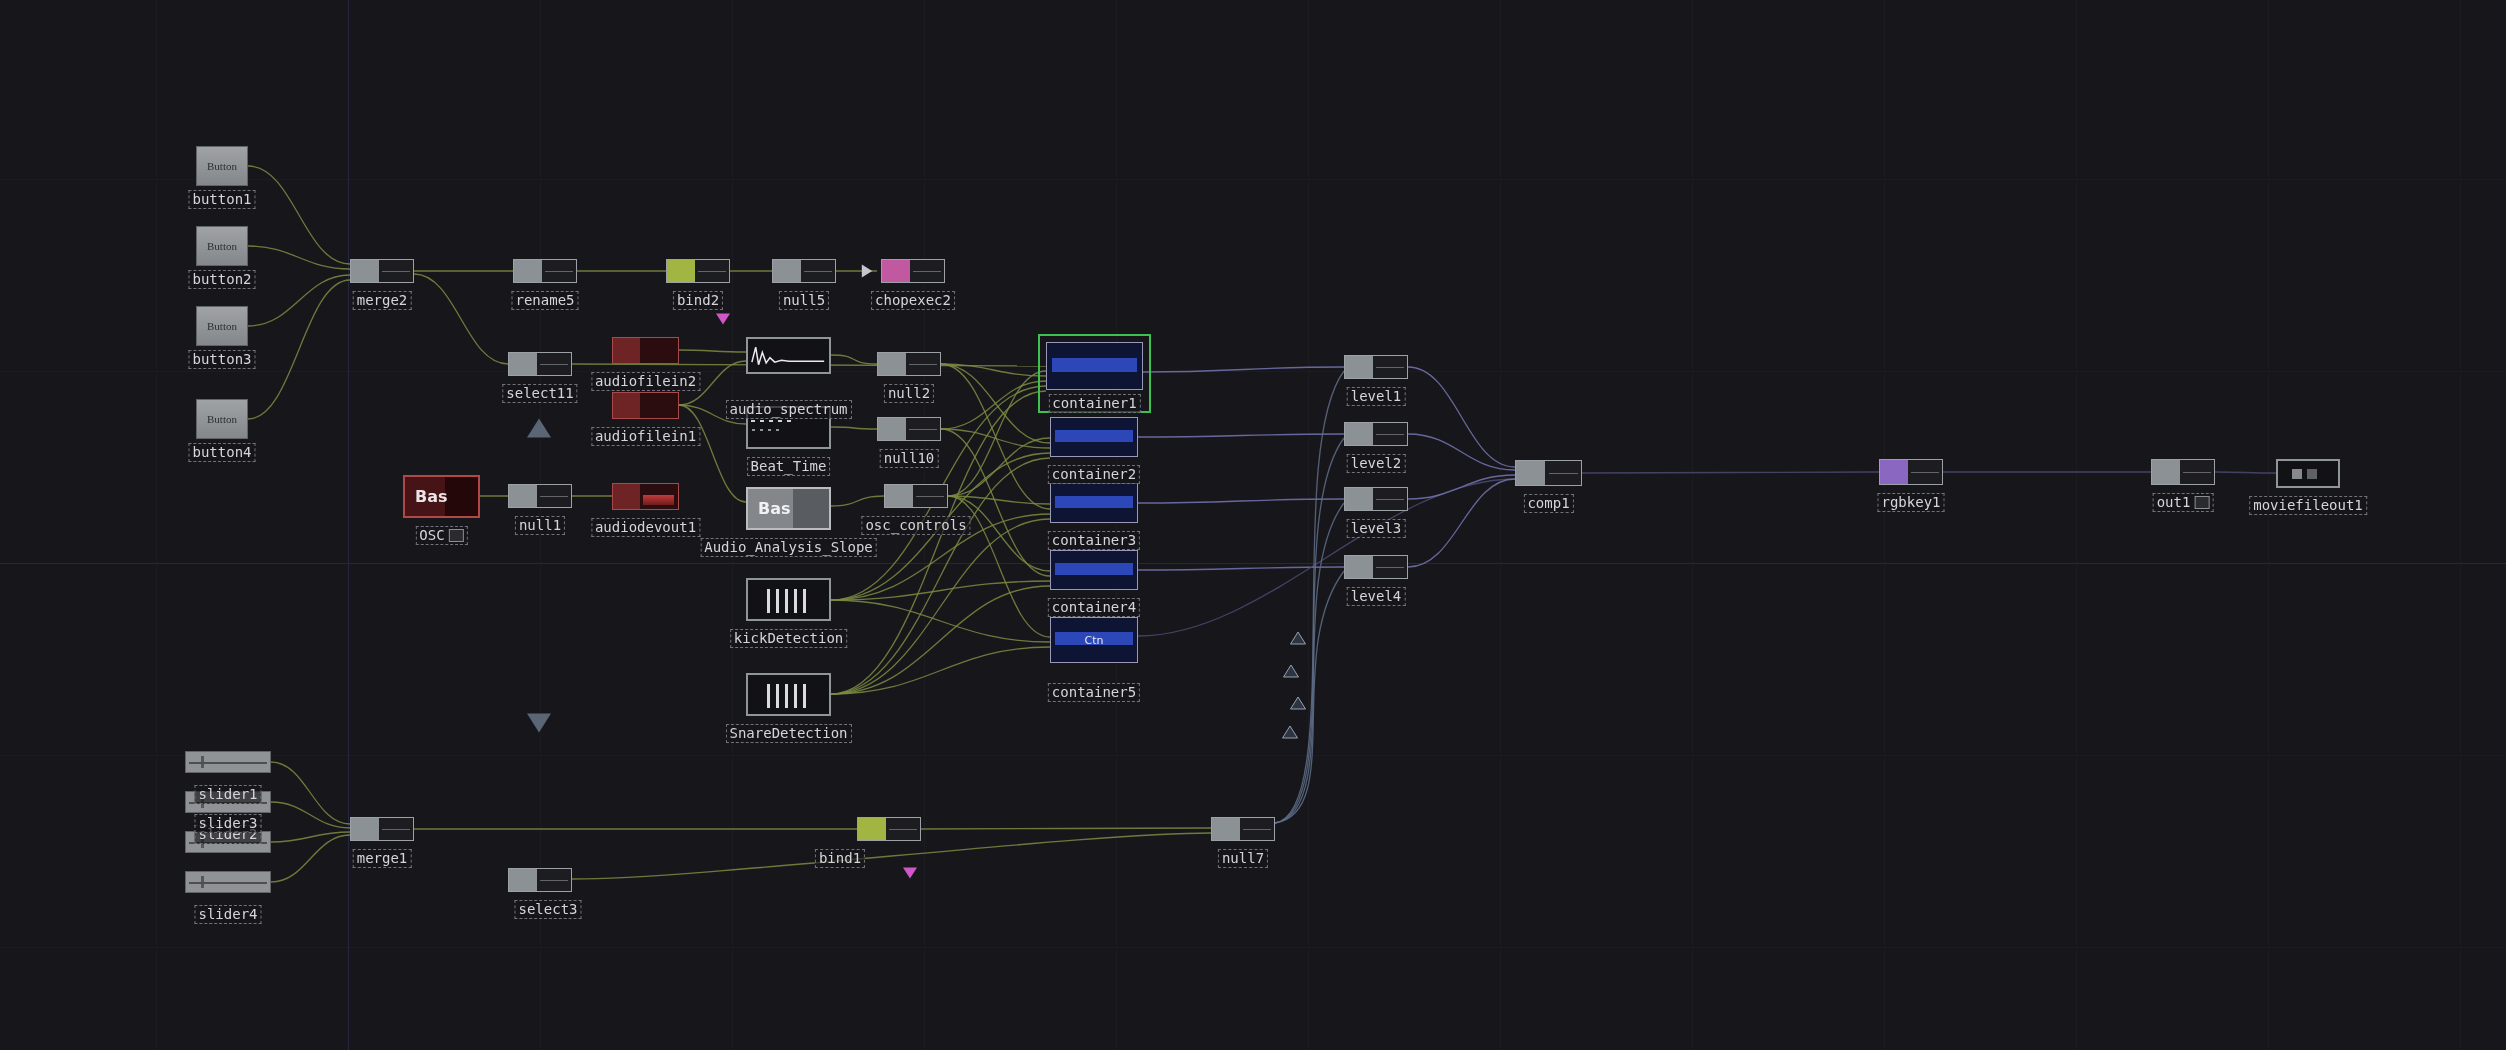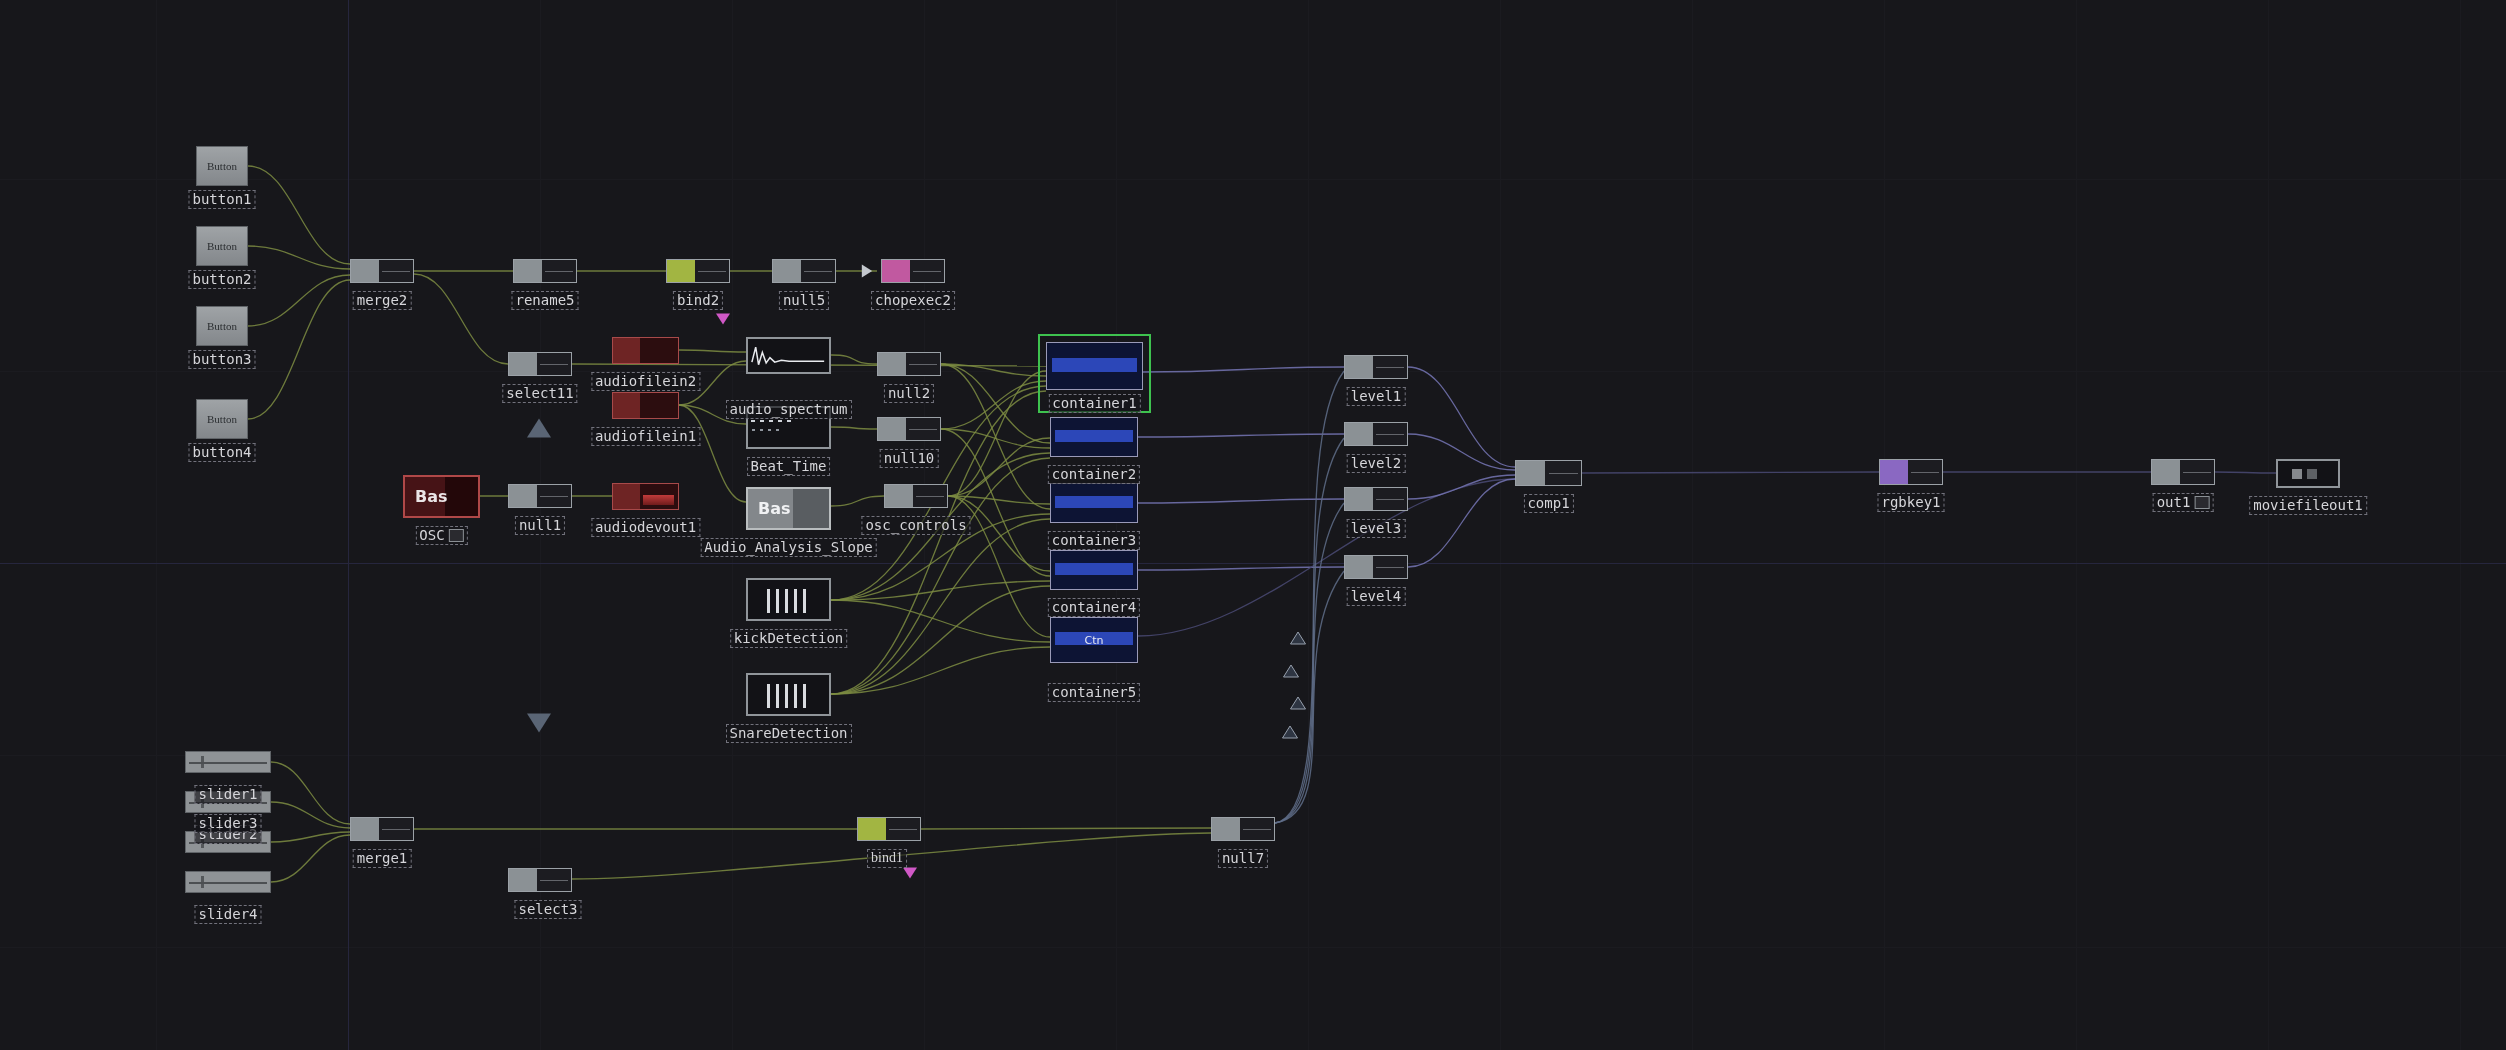--- a/index.html
+++ b/index.html
@@ -346,20 +346,20 @@
     </div>
     <div class="node k-chop-small" style="left: 350px; top: 817px; width: 64px; height: 24px;"></div>
     <div class="nlabel" style="left: 382px; top: 849px;">
       <span>merge1</span>
     </div>
     <div class="node k-chop-small" style="left: 508px; top: 868px; width: 64px; height: 24px;"></div>
     <div class="nlabel" style="left: 548px; top: 900px; justify-content: flex-end;">
       <span>select3</span>
     </div>
     <div class="node k-chop-bind" style="left: 857px; top: 817px; width: 64px; height: 24px;"></div>
-    <div class="nlabel" style="left: 887px; top: 849px; font-family: Liberation Serif, serif;">
+    <div class="nlabel" style="left: 840px; top: 849px;">
       <span>bind1</span>
     </div>
     <div class="node k-chop-small" style="left: 1211px; top: 817px; width: 64px; height: 24px;"></div>
     <div class="nlabel" style="left: 1243px; top: 849px;">
       <span>null7</span>
     </div>
   </div>
 
 </body></html>

